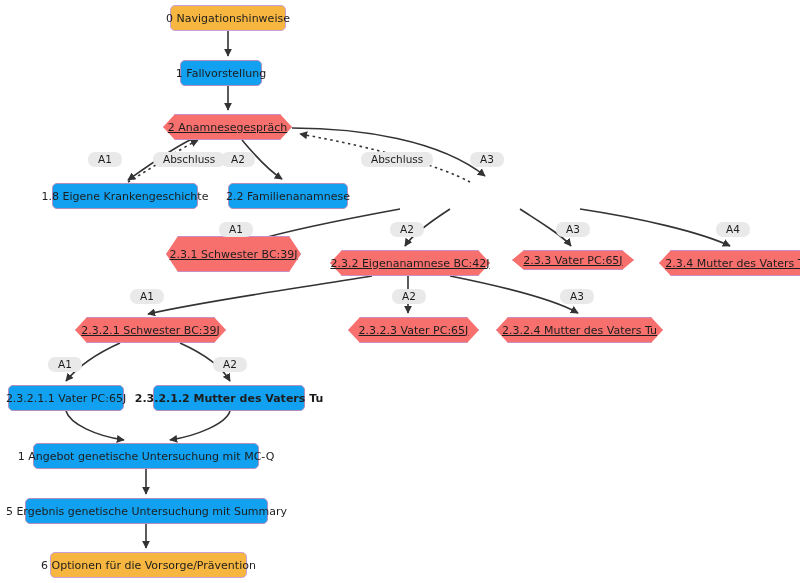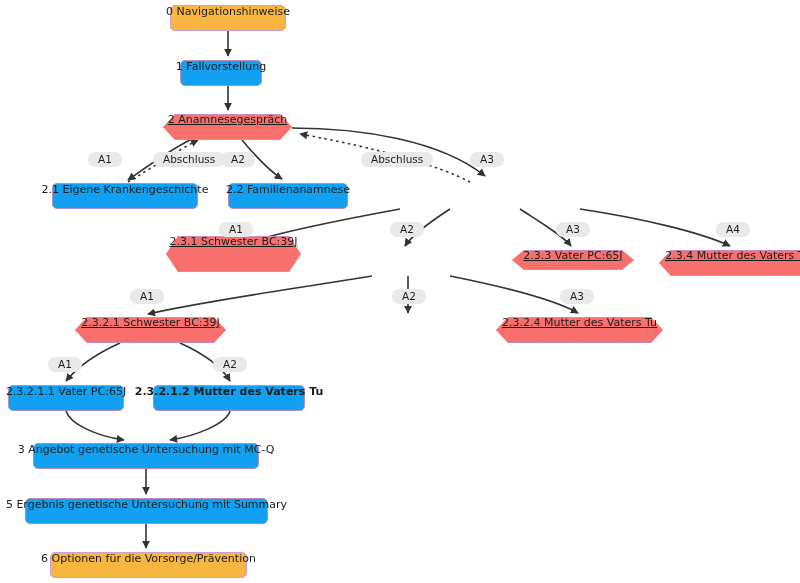--- a/index.html
+++ b/index.html
@@ -23,21 +23,21 @@
     position: absolute;
     left: 0;
     top: 0;
     width: 800px;
     height: 583px;
   }
   .node {
     position: absolute;
     box-sizing: border-box;
     display: flex;
-    align-items: flex-start;
+    align-items: center;
     justify-content: center;
     font-size: 11px;
     line-height: 1;
     white-space: nowrap;
     color: #1d1d1d;
     z-index: 5;
   }
   .node-rect {
     border-radius: 5px;
     border: 1px solid #b58ec0;
@@ -124,65 +124,73 @@
   <div class="node node-rect" style="left:180px; top:60px; width:82px; height:26px;">
     <span>1 Fallvorstellung</span>
   </div>
 
   <div class="node node-hex" style="left:163px; top:114px; width:129px; height:26px;">
     <span class="hexbg"></span>
     <span class="hexlabel">2 Anamnesegespräch</span>
   </div>
 
   <div class="node node-rect" style="left:52px; top:183px; width:146px; height:26px;">
-    <span>2.1 Eigene Krankengeschichte</span>
+    <span>1.8 Eigene Krankengeschichte</span>
   </div>
 
   <div class="node node-rect" style="left:228px; top:183px; width:120px; height:26px;">
     <span>2.2 Familienanamnese</span>
   </div>
 
 
   <div class="node node-hex" style="left:166px; top:236px; width:135px; height:36px;">
     <span class="hexbg"></span>
     <span class="hexlabel">2.3.1 Schwester BC:39J</span>
   </div>
 
+  <div class="node node-hex" style="left:330px; top:250px; width:160px; height:26px;">
+    <span class="hexbg"></span>
+    <span class="hexlabel">2.3.2 Eigenanamnese BC:42J</span>
+  </div>
 
   <div class="node node-hex" style="left:512px; top:250px; width:122px; height:20px;">
     <span class="hexbg"></span>
     <span class="hexlabel">2.3.3 Vater PC:65J</span>
   </div>
 
   <div class="node node-hex" style="left:659px; top:250px; width:157px; height:26px;">
     <span class="hexbg"></span>
     <span class="hexlabel">2.3.4 Mutter des Vaters Tu</span>
   </div>
 
   <div class="node node-hex" style="left:75px; top:317px; width:151px; height:26px;">
     <span class="hexbg"></span>
     <span class="hexlabel">2.3.2.1 Schwester BC:39J</span>
   </div>
 
+  <div class="node node-hex" style="left:348px; top:317px; width:131px; height:26px;">
+    <span class="hexbg"></span>
+    <span class="hexlabel">2.3.2.3 Vater PC:65J</span>
+  </div>
 
   <div class="node node-hex" style="left:496px; top:317px; width:167px; height:26px;">
     <span class="hexbg"></span>
     <span class="hexlabel">2.3.2.4 Mutter des Vaters Tu</span>
   </div>
 
   <div class="node node-rect" style="left:8px; top:385px; width:116px; height:26px;">
     <span>2.3.2.1.1 Vater PC:65J</span>
   </div>
 
   <div class="node node-rect" style="left:153px; top:385px; width:152px; height:26px;font-weight:bold;">
     <span>2.3.2.1.2 Mutter des Vaters Tu</span>
   </div>
 
   <div class="node node-rect" style="left:33px; top:443px; width:226px; height:26px;">
-    <span>3 Angebot genetische Untersuchung mit MC-Q</span>
+    <span>1 Angebot genetische Untersuchung mit MC-Q</span>
   </div>
 
   <div class="node node-rect" style="left:25px; top:498px; width:243px; height:26px;">
     <span>5 Ergebnis genetische Untersuchung mit Summary</span>
   </div>
 
   <div class="node node-rect orange" style="left:50px; top:552px; width:197px; height:26px;">
     <span>6 Optionen für die Vorsorge/Prävention</span>
   </div>
 

